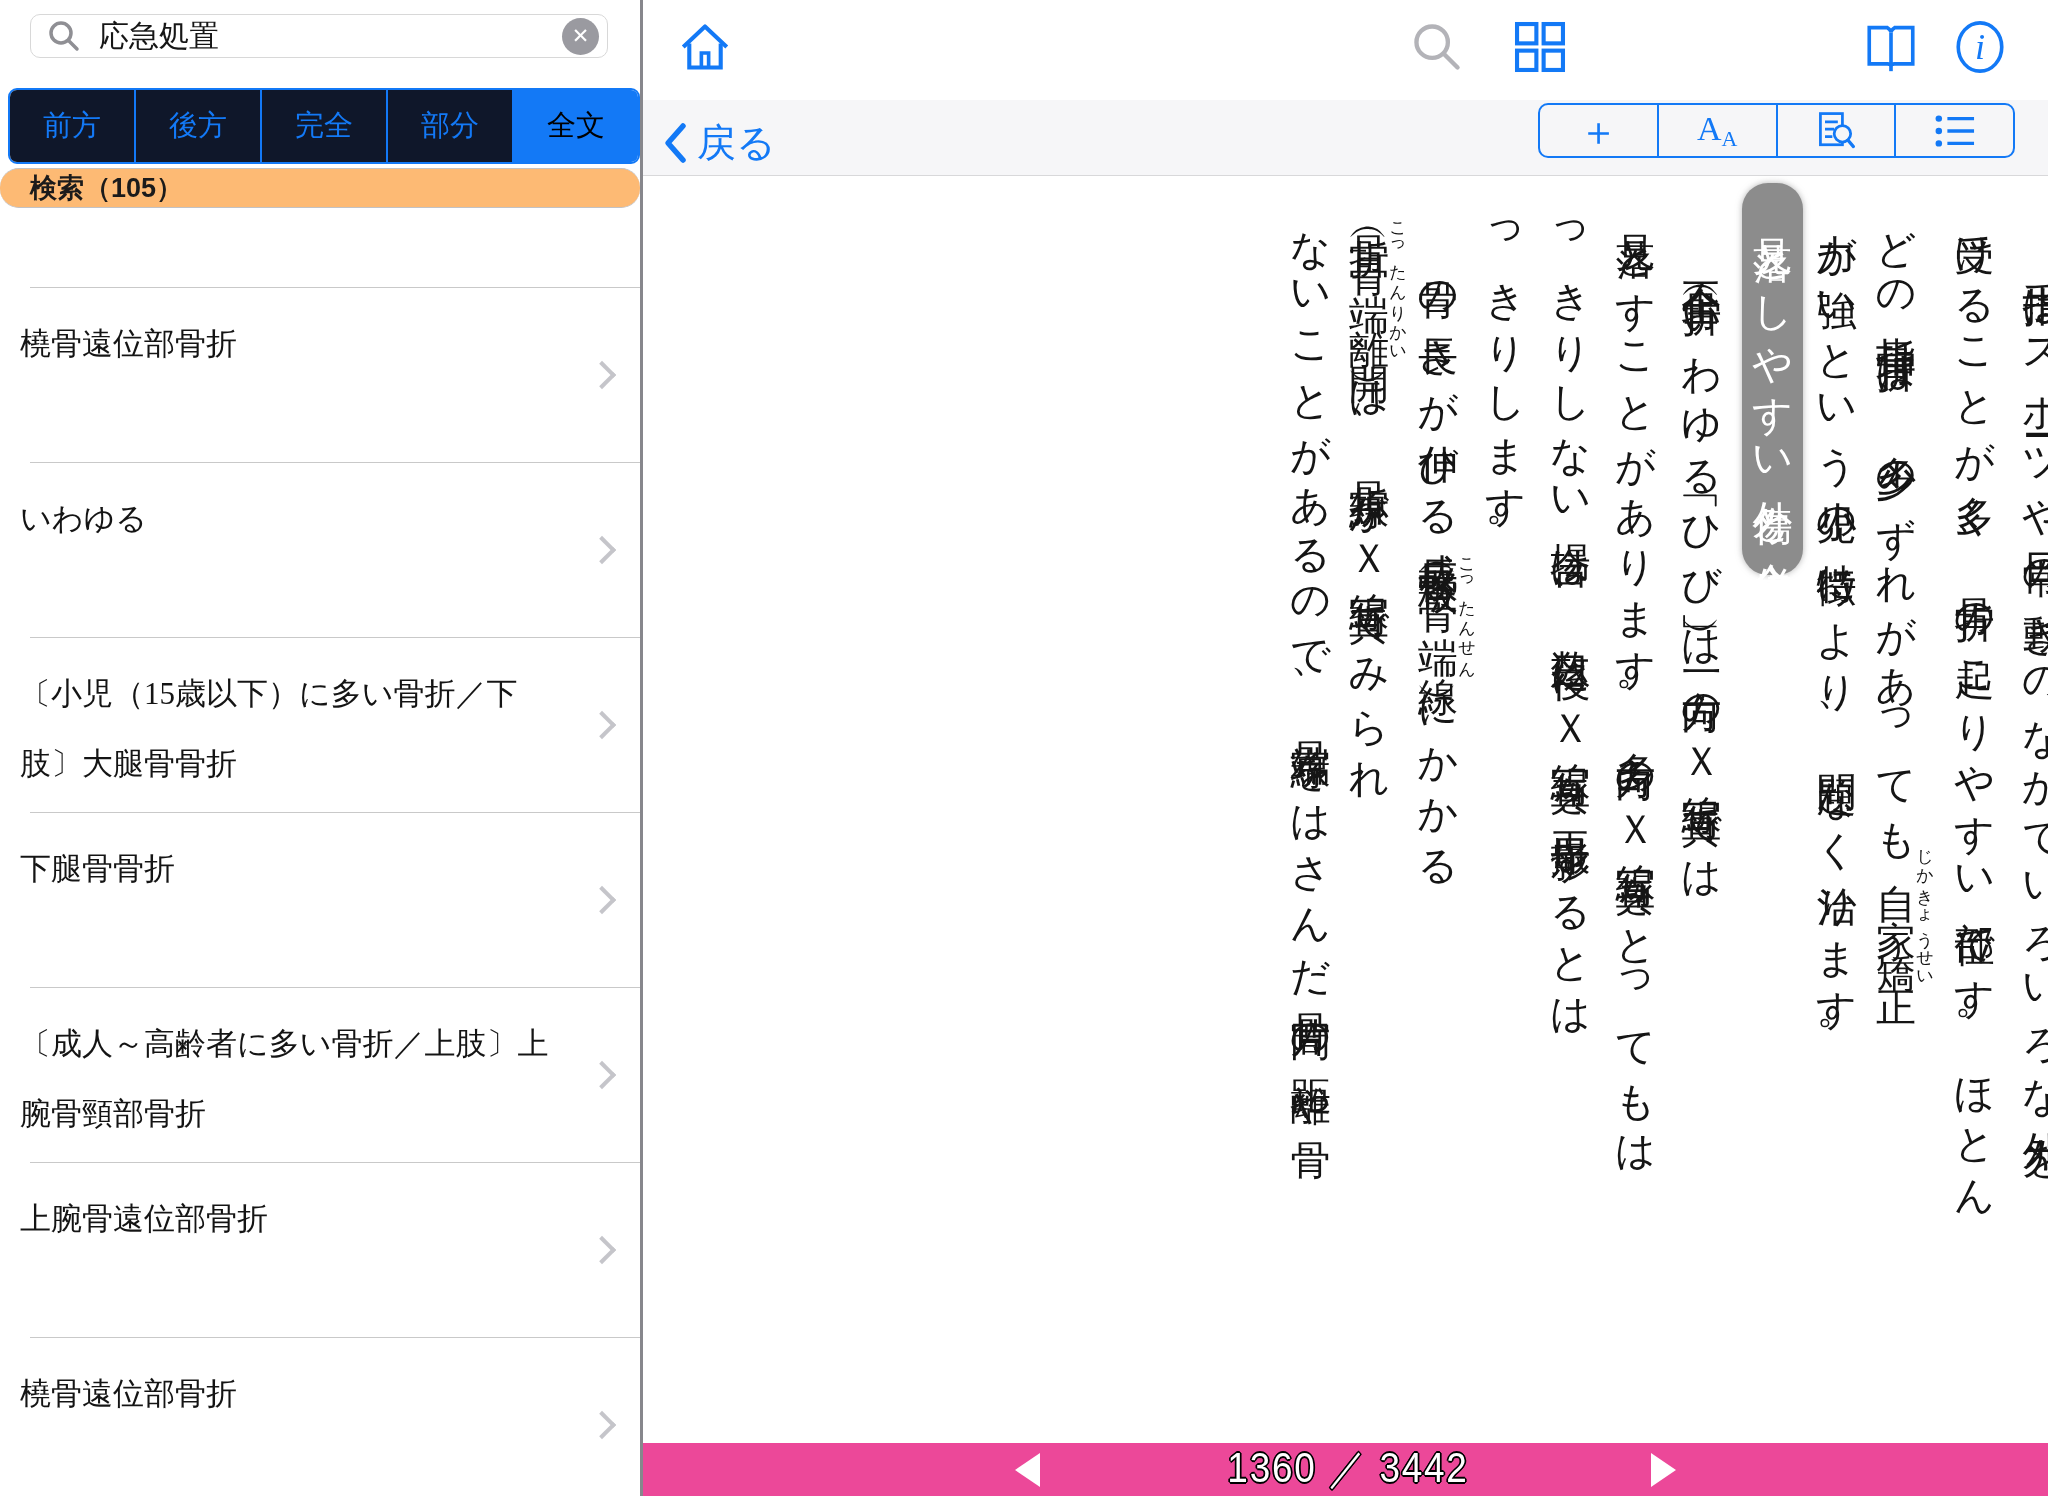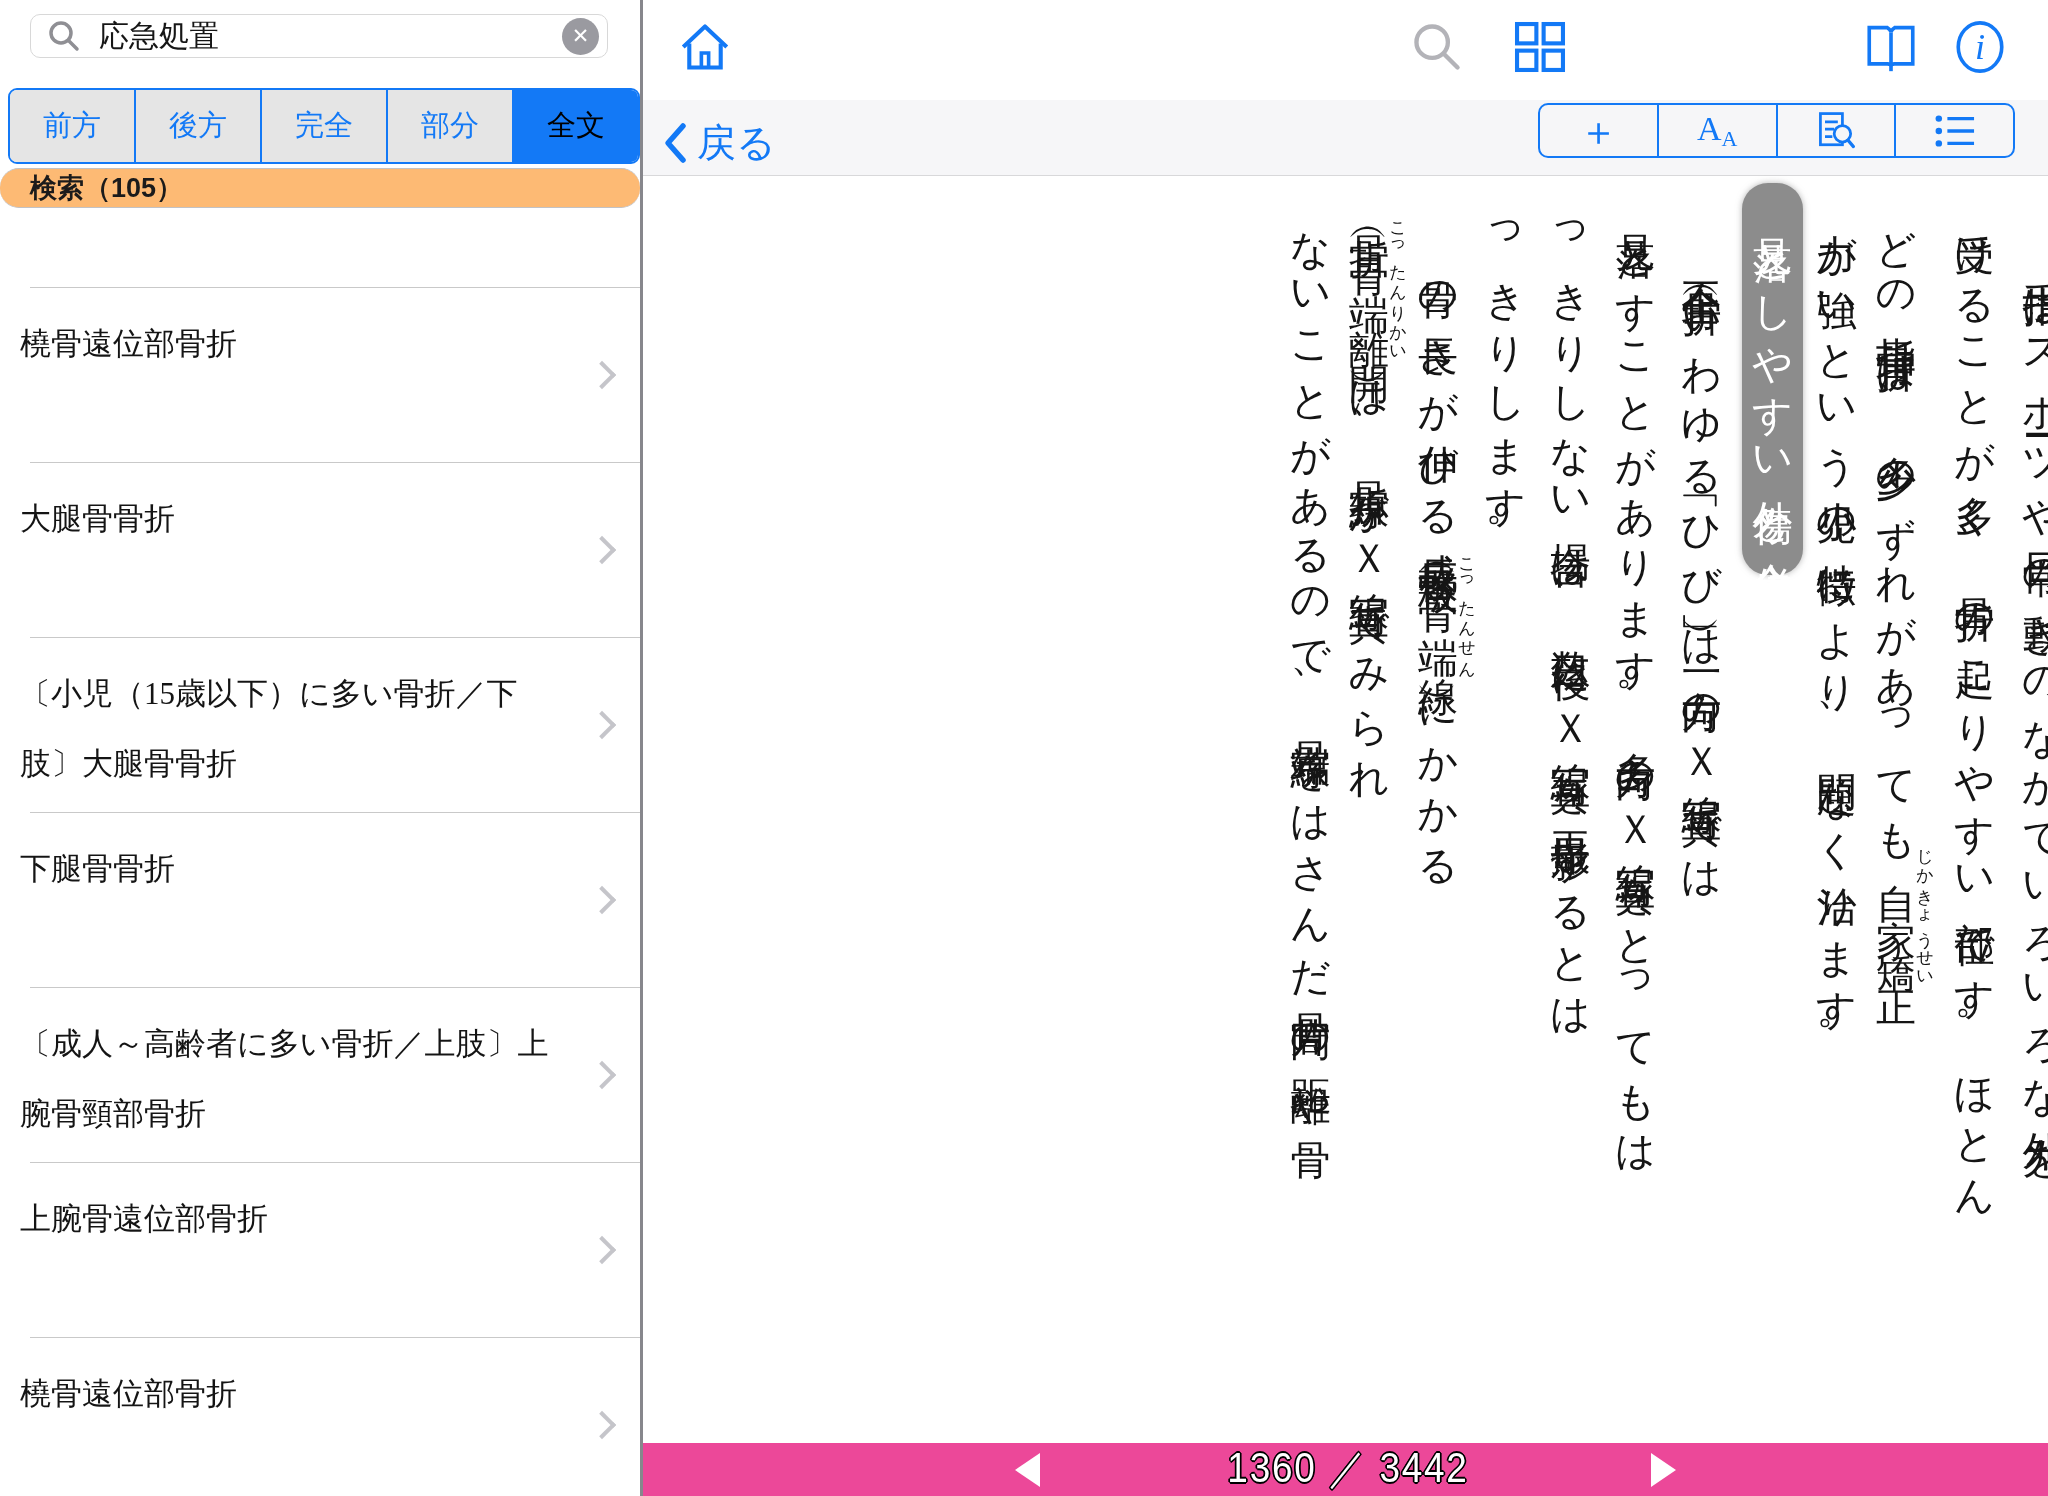--- a/index.html
+++ b/index.html
@@ -8,21 +8,21 @@
   
   #left-panel{position:absolute;left:0;top:0;width:720px;height:1496px;background:#fff;}
   .search-field{position:absolute;left:30px;top:14px;width:578px;height:44px;border:1px solid #d8d8d8;
     border-radius:10px;background:#fff;display:flex;align-items:center;box-sizing:border-box;}
   .search-field .mag{margin-left:16px;flex:0 0 auto;display:flex;}
   .search-field .qtext{margin-left:18px;font-size:30px;color:#161616;flex:1 1 auto;}
   .clear-btn{width:37px;height:37px;border-radius:50%;background:#9a9aa0;color:#fff;font-size:21px;
     display:flex;align-items:center;justify-content:center;margin-right:8px;flex:0 0 auto;font-weight:700;}
   .modes{position:absolute;left:8px;top:88px;width:632px;height:76px;display:flex;
     border:2px solid #1379f6;border-radius:9px;overflow:hidden;box-sizing:border-box;background:#fff;}
-  .mode-btn{flex:1 1 0;border:none;background:#e5e5e5;color:#1379f6;font-size:29px;
+  .mode-btn{flex:1 1 0;border:none;background:#0f172a;color:#1379f6;font-size:29px;
     border-left:2px solid #1379f6;cursor:pointer;font-family:inherit;padding:0;}
   .mode-btn:first-child{border-left:none;}
   .mode-btn.selected{background:#1379f6;color:#000000;}
   .results-header{position:absolute;left:0;top:168px;width:640px;height:40px;background:#fdba74;
     border-top:1px solid #c2c2c5;border-bottom:1px solid #c2c2c5;box-sizing:border-box;
     display:flex;align-items:center;border-radius:19px;}
   .results-header span{margin-left:30px;font-size:27px;font-weight:600;color:#1b1b1b;}
   #results{position:absolute;left:0;top:287px;width:640px;}
   .result-row{position:relative;min-height:175px;box-sizing:border-box;padding:22px 80px 0 20px;
     font-family:"Liberation Serif","DejaVu Serif",serif;font-size:31px;line-height:70px;color:#141414;}
@@ -89,21 +89,21 @@
         <button class="mode-btn">後方</button>
         <button class="mode-btn">完全</button>
         <button class="mode-btn">部分</button>
         <button class="mode-btn selected">全文</button>
       </div>
     <div class="results-header">
       <span>検索（105）</span>
     </div>
     <ul id="results" style="list-style:none;margin:0;padding:0;">
         <li class="result-row"><span>橈骨遠位部骨折</span><span class="row-chev"></span></li>
-        <li class="result-row"><span>大腿骨骨折</span><span class="row-chev"></span></li>
+        <li class="result-row"><span>いわゆる</span><span class="row-chev"></span></li>
         <li class="result-row"><span>〔小児（15歳以下）に多い骨折／下肢〕大腿骨骨折</span><span class="row-chev"></span></li>
         <li class="result-row"><span>下腿骨骨折</span><span class="row-chev"></span></li>
         <li class="result-row"><span>〔成人～高齢者に多い骨折／上肢〕上腕骨頸部骨折</span><span class="row-chev"></span></li>
         <li class="result-row"><span>上腕骨遠位部骨折</span><span class="row-chev"></span></li>
         <li class="result-row"><span>橈骨遠位部骨折</span><span class="row-chev"></span></li>
       </ul>
   </aside>
 
   <div id="divider"></div>
 

